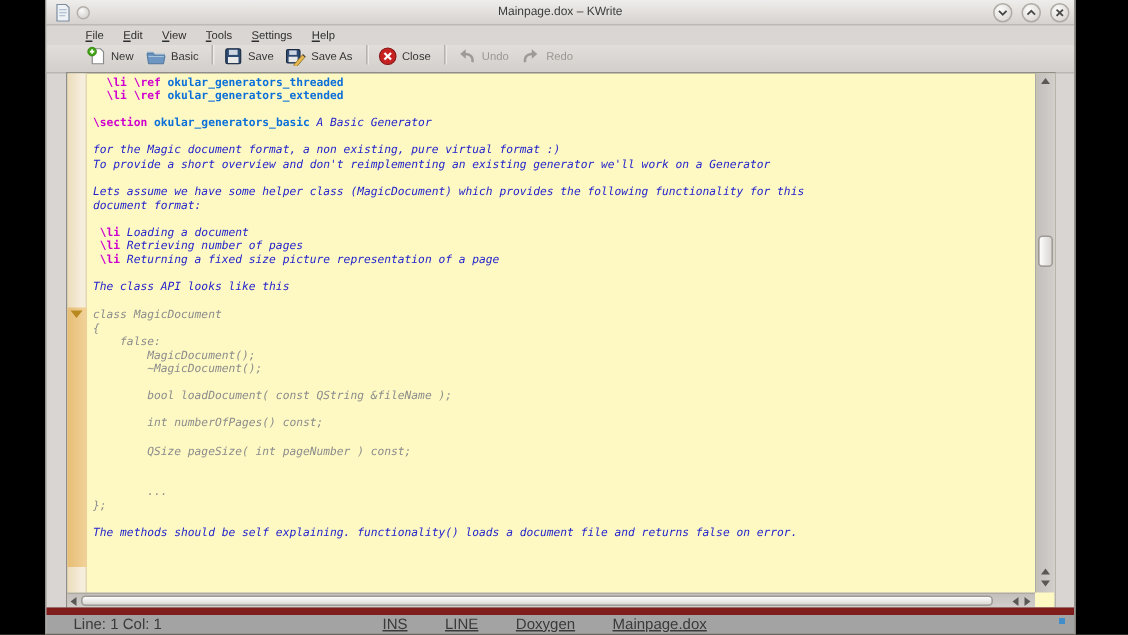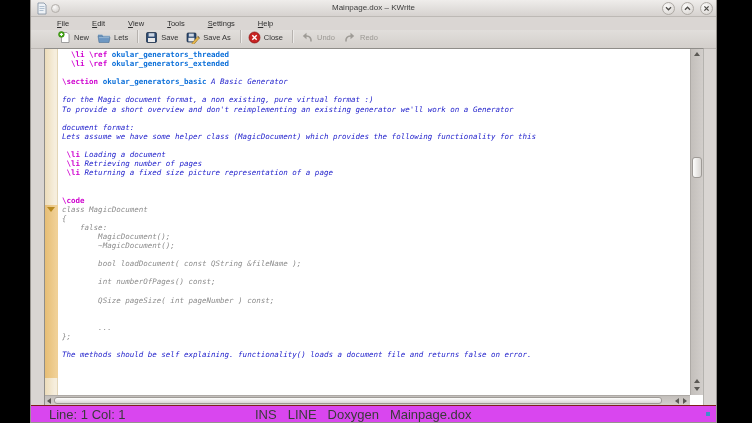--- a/index.html
+++ b/index.html
@@ -18,35 +18,35 @@
   .title-text{position:absolute;left:0;right:0;top:3px;text-align:center;
     font-size:8px;color:#3c3c3c;}
   .tb-left{position:absolute;left:5px;top:2px;display:flex;align-items:center;gap:3px;}
   .tb-extra{width:9px;height:9px;border-radius:50%;
     background:radial-gradient(circle at 35% 30%,#fbfaf9,#ccc8c4);border:1px solid #b3afab;}
   .tb-right{position:absolute;right:3px;top:2px;display:flex;gap:6px;}
   .wbtn{width:13px;height:13px;border-radius:50%;border:1px solid #aeaaa5;
     background:radial-gradient(circle at 35% 30%,#fcfbfa,#d4d0cc);
     display:flex;align-items:center;justify-content:center;}
   
-  .menubar{height:13px;display:flex;align-items:center;padding-left:24px;gap:19px;
+  .menubar{height:13px;display:flex;align-items:center;padding-left:24px;gap:9px;
     background:#dad6d3;font-size:7.5px;color:#2e2e2e;}
   .menu-item{padding:0 2px;}
   .menu-item u{text-decoration:underline;}
   
   .toolbar{height:19px;display:flex;align-items:flex-start;padding-left:24px;
     background:linear-gradient(#e1dedb,#d3cfcb);border-bottom:1px solid #bab6b2;}
   .tbtn{display:flex;align-items:center;gap:3px;padding:1px 5px 1px 3px;
     font-size:7.5px;color:#343434;}
   .tbtn.disabled{color:#9b9893;}
   .tsep{width:1px;height:13px;background:#b6b2ae;margin:0 4px;box-shadow:1px 0 0 #eceae8;}
   .ticon{display:flex;align-items:center;}
   
   .editor-frame{position:absolute;left:13px;top:48px;width:660px;height:358px;
-    background:#ffffff;border:1px solid #8f8d89;border-bottom-color:#b5b3af;border-right-color:#b5b3af;}
+    background:#fef9c3;border:1px solid #8f8d89;border-bottom-color:#b5b3af;border-right-color:#b5b3af;}
   .fold-border{position:absolute;left:0;top:0;bottom:10px;width:13px;
     background:linear-gradient(to right,#ecdcba,var(--fold-base) 80%);
     border-right:1px solid #e3d6b8;}
   .fold-region{position:absolute;left:0;width:13px;
     background:linear-gradient(to right,#e6bd74,var(--fold-active) 85%);}
   .fold-arrow{position:absolute;left:2px;top:2px;width:0;height:0;
     border-left:4px solid transparent;border-right:4px solid transparent;
     border-top:5px solid #b8891e;}
   .text-area{position:absolute;left:14px;top:0;right:13px;bottom:10px;overflow:hidden;
     font-family:"DejaVu Sans Mono",monospace;font-size:7.5px;padding:1px 0 0 3px;}
@@ -64,24 +64,24 @@
     background:linear-gradient(#c3bfbb,#d2cecb);border-top:1px solid #aeaaa6;}
   .hthumb{position:absolute;top:1px;bottom:1px;left:9px;right:28px;border-radius:3px;
     background:linear-gradient(#fdfdfc,#d9d6d3);border:1px solid #9e9a96;}
   .arr{width:0;height:0;position:absolute;}
   .arr-up{border-left:3px solid transparent;border-right:3px solid transparent;border-bottom:4px solid #5a5854;}
   .arr-down{border-left:3px solid transparent;border-right:3px solid transparent;border-top:4px solid #5a5854;}
   .arr-left{border-top:3px solid transparent;border-bottom:3px solid transparent;border-right:4px solid #5a5854;}
   .arr-right{border-top:3px solid transparent;border-bottom:3px solid transparent;border-left:4px solid #5a5854;}
   
   .statusbar{position:absolute;left:0;right:0;bottom:0;height:17px;
-    background:#d946ef;border-top:1px solid #7f1d1d;
-    font-size:13px;color:#3a3a3a;display:flex;align-items:center;}
+    background:#a3a3a3;border-top:5px solid #7f1d1d;
+    font-size:10px;color:#3a3a3a;display:flex;align-items:center;}
   .sb-linecol{position:absolute;left:18px;}
-  .sb-segs{position:absolute;left:224px;display:flex;gap:11px;}
+  .sb-segs{position:absolute;left:224px;display:flex;gap:25px;text-decoration:underline;}
   .resize-dot{position:absolute;left:706px;top:412px;width:4px;height:4px;background:#3f8ecb;}
 </style>
 </head>
 <body>
 
 <div class="stage">
   <div class="window">
 
     <div class="titlebar">
       <div class="tb-left">
@@ -134,21 +134,21 @@
           <span>New</span>
         </span>
         <span class="tbtn">
           <span class="ticon">
             <svg width="14" height="13" viewBox="0 0 14 13">
               <path d="M1 3.5h4.2l1 1.3H13v1.4H1z" fill="#8fb0cf"></path>
               <path d="M1 4.8l1 6.7h10l1-5.3H6.2l-1-1.4z" fill="#6d97c2" stroke="#4a6f94" stroke-width="0.6"></path>
               <path d="M2 6.6h10.3" stroke="#a8c4dd" stroke-width="0.7"></path>
             </svg>
           </span>
-          <span>Lets</span>
+          <span>Basic</span>
         </span>
         <span class="tsep"></span>
         <span class="tbtn">
           <span class="ticon">
             <svg width="13" height="13" viewBox="0 0 13 13">
               <rect x="1.5" y="1.5" width="10" height="10" rx="1.2" fill="#2c4a72" stroke="#17283f" stroke-width="0.7"></rect>
               <rect x="3.6" y="2.2" width="5.8" height="3.4" fill="#cdd6e2"></rect>
               <rect x="3" y="7" width="7" height="4" fill="#e9e9e9"></rect>
             </svg>
           </span>
@@ -205,29 +205,29 @@
       </div>
       <div class="text-area">
           <div class="eline"><span class="s-tag">  \li \ref</span><span class="s-word"> okular_generators_threaded</span></div>
           <div class="eline"><span class="s-tag">  \li \ref</span><span class="s-word"> okular_generators_extended</span></div>
           <div class="eline"></div>
           <div class="eline"><span class="s-tag">\section</span><span class="s-word"> okular_generators_basic</span><span class="s-text"> A Basic Generator</span></div>
           <div class="eline"></div>
           <div class="eline"><span class="s-text">for the Magic document format, a non existing, pure virtual format :)</span></div>
           <div class="eline"><span class="s-text">To provide a short overview and don't reimplementing an existing generator we'll work on a Generator</span></div>
           <div class="eline"></div>
+          <div class="eline"><span class="s-text">Lets assume we have some helper class (MagicDocument) which provides the following functionality for this</span></div>
           <div class="eline"><span class="s-text">document format:</span></div>
-          <div class="eline"><span class="s-text">Lets assume we have some helper class (MagicDocument) which provides the following functionality for this</span></div>
           <div class="eline"></div>
           <div class="eline"><span class="s-tag"> \li</span><span class="s-text"> Loading a document</span></div>
           <div class="eline"><span class="s-tag"> \li</span><span class="s-text"> Retrieving number of pages</span></div>
           <div class="eline"><span class="s-tag"> \li</span><span class="s-text"> Returning a fixed size picture representation of a page</span></div>
           <div class="eline"></div>
-          <div class="eline"></div>
-          <div class="eline"><span class="s-tag">\code</span></div>
+          <div class="eline"><span class="s-text">The class API looks like this</span></div>
+          <div class="eline"></div>
           <div class="eline"><span class="s-code">class MagicDocument</span></div>
           <div class="eline"><span class="s-code">{</span></div>
           <div class="eline"><span class="s-code">    false:</span></div>
           <div class="eline"><span class="s-code">        MagicDocument();</span></div>
           <div class="eline"><span class="s-code">        ~MagicDocument();</span></div>
           <div class="eline"></div>
           <div class="eline"><span class="s-code">        bool loadDocument( const QString &amp;fileName );</span></div>
           <div class="eline"></div>
           <div class="eline"><span class="s-code">        int numberOfPages() const;</span></div>
           <div class="eline"></div>

